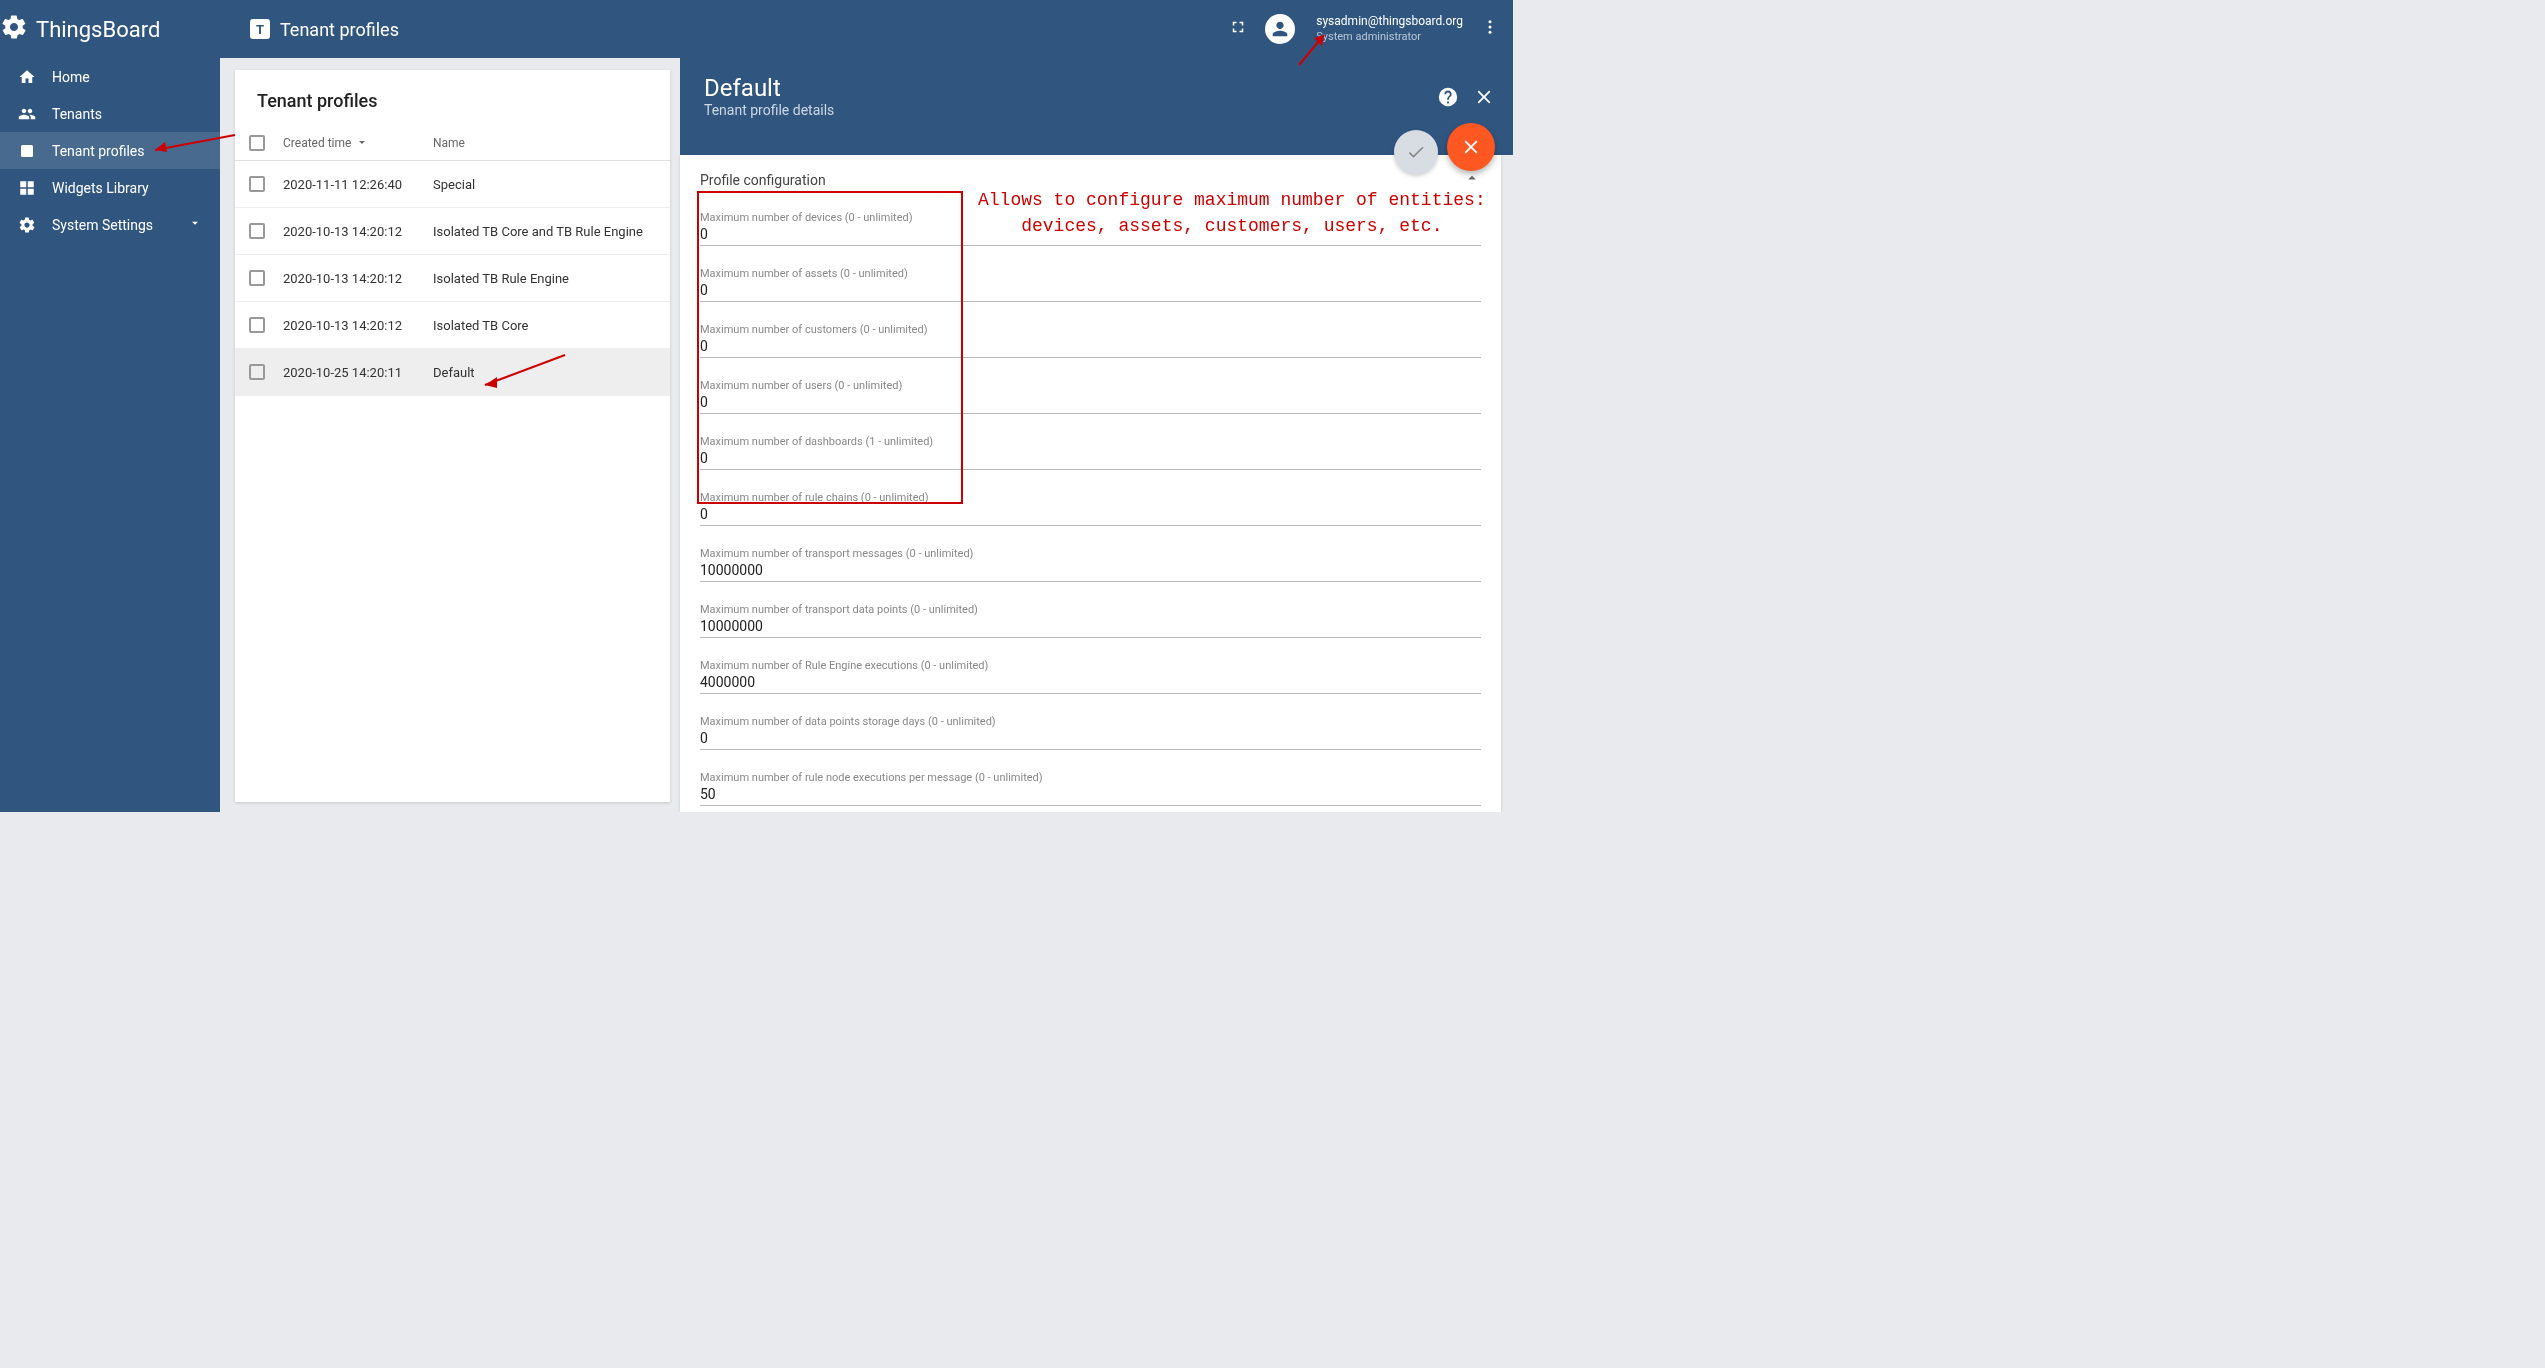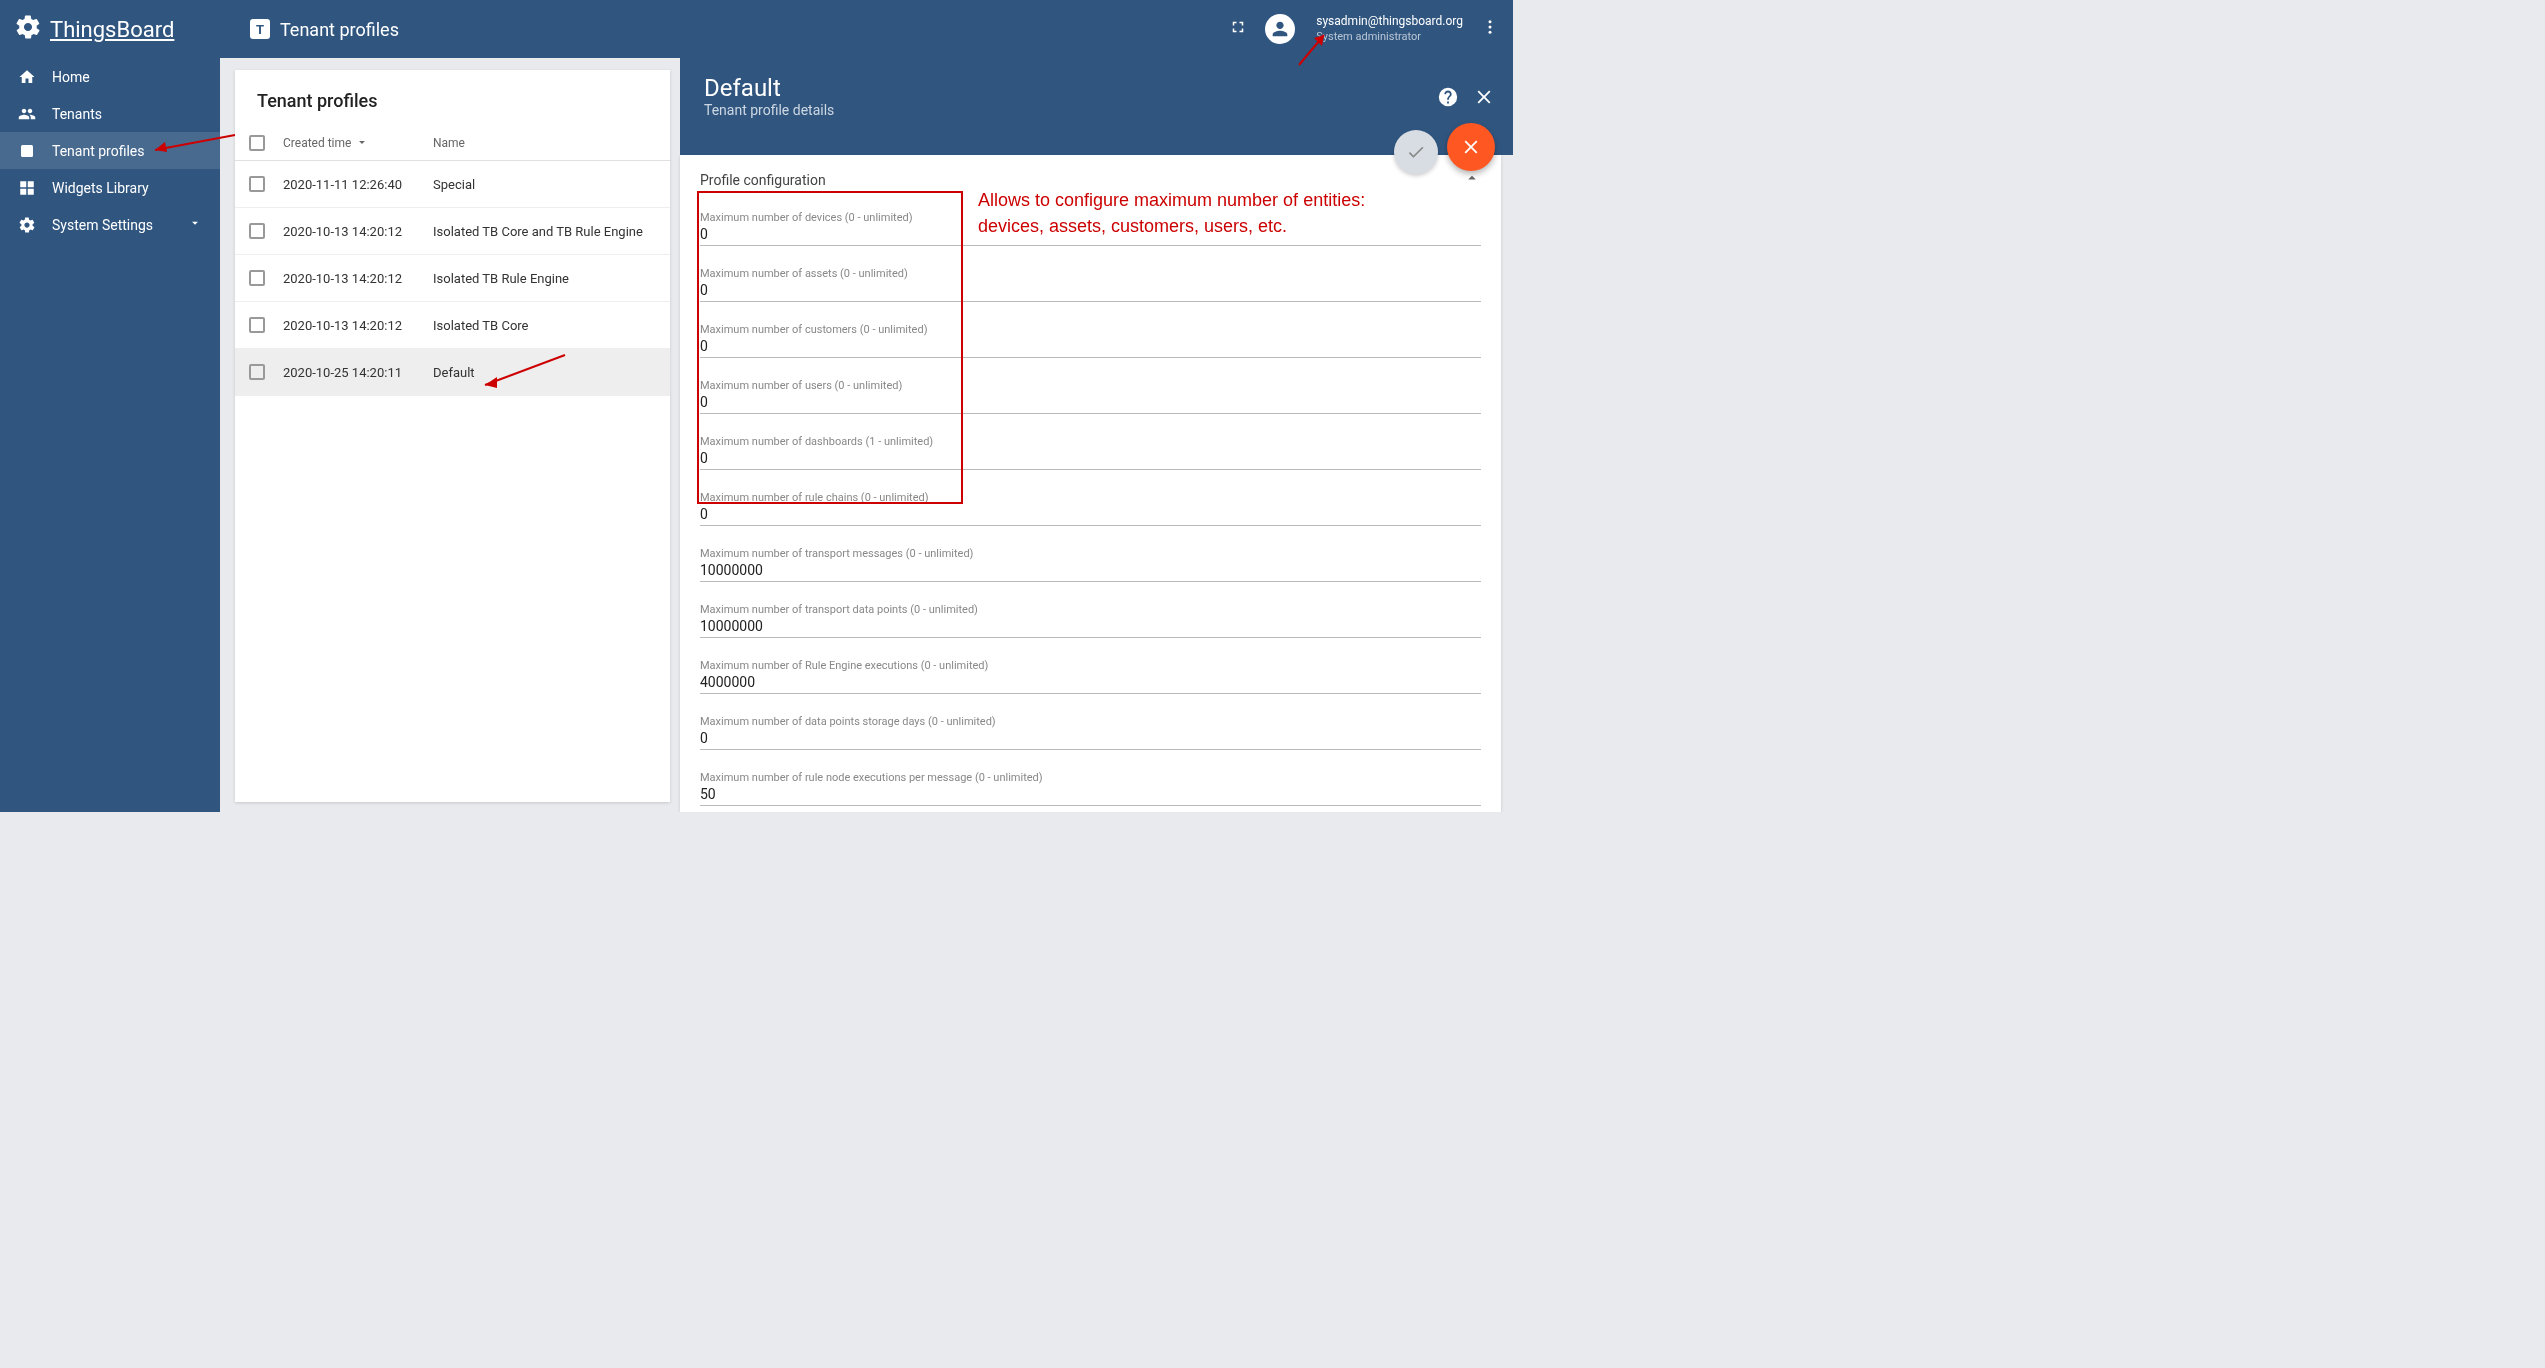--- a/index.html
+++ b/index.html
@@ -1,20 +1,20 @@
 <!DOCTYPE html>
 <html><head>
 <meta charset="utf-8">
 <style>
 * { margin: 0; padding: 0; box-sizing: border-box; }
 body { font-family: Roboto, Arial, sans-serif; background: #e8eaed; width: 1513px; height: 812px; overflow: hidden; position: relative; }
 
 
 .topbar { position: absolute; top: 0; left: 0; right: 0; height: 58px; background: #305680; display: flex; align-items: center; color: #fff; z-index: 5; }
-.logo-area { width: 220px; display: flex; align-items: center; padding-left: 14px; gap: 8px; text-decoration: underline; }
+.logo-area { width: 220px; display: flex; align-items: center; padding-left: 0; gap: 8px; }
 .logo-icon svg { width: 28px; height: 28px; fill: #fff; }
 .logo-text { font-size: 22px; font-weight: 400; }
 .page-title-area { display: flex; align-items: center; gap: 10px; padding-left: 30px; }
 .page-title-icon { width: 20px; height: 20px; background: #fff; border-radius: 3px; display: flex; align-items: center; justify-content: center; color: #305680; font-weight: 700; font-size: 13px; }
 .page-title { font-size: 18px; font-weight: 400; }
 .spacer { flex: 1; }
 .topbar-right { display: flex; align-items: center; gap: 18px; padding-right: 14px; }
 .fullscreen-icon svg { width: 18px; height: 18px; fill: #fff; }
 .user-area { display: flex; align-items: center; gap: 21px; cursor: pointer; }
 .user-avatar { width: 30px; height: 30px; border-radius: 50%; background: #fff; display: flex; align-items: center; justify-content: center; }
@@ -59,21 +59,21 @@
 .fab-close svg { width: 22px; height: 22px; fill: #fff; }
 .section-head { display: flex; align-items: center; font-size: 14px; color: #444; margin-bottom: 2px; }
 .section-chev { margin-left: auto; cursor: pointer; }
 .section-chev svg { width: 18px; height: 18px; fill: #666; }
 .field { margin-top: 21px; }
 .field-label { font-size: 11px; color: #888; }
 .field-value { font-size: 14px; color: #222; padding: 2px 0 3px; border-bottom: 1px solid #bbb; }
 
 
 .anno-box { position: absolute; border: 2px solid #c00; pointer-events: none; z-index: 20; }
-.anno-text { position: absolute; color: #c00; font-family: Liberation Sans, sans-serif; font-size: 18px; line-height: 1.45; z-index: 20; pointer-events:none; }
+.anno-text { position: absolute; color: #c00; font-family: Liberation Mono, monospace; font-size: 18px; line-height: 1.45; z-index: 20; pointer-events:none;text-align:center; }
 .anno-arrow { position: absolute; z-index: 20; pointer-events:none; }
 </style>
 </head>
 <body>
 
 <div class="topbar">
   <div class="logo-area">
     <span class="logo-icon"><svg viewBox="0 0 24 24">
           <path d="M19.4 13c0-.3.1-.7.1-1s0-.7-.1-1l2.1-1.6c.2-.1.2-.4.1-.6l-2-3.5c-.1-.2-.4-.3-.6-.2l-2.5 1c-.5-.4-1.1-.7-1.7-1l-.4-2.6c0-.2-.2-.4-.5-.4h-4c-.2 0-.4.2-.5.4l-.4 2.6c-.6.2-1.2.6-1.7 1l-2.5-1c-.2-.1-.5 0-.6.2l-2 3.5c-.1.2-.1.5.1.6L4.6 11c0 .3-.1.7-.1 1s0 .7.1 1l-2.1 1.6c-.2.1-.2.4-.1.6l2 3.5c.1.2.4.3.6.2l2.5-1c.5.4 1.1.7 1.7 1l.4 2.6c0 .2.2.4.5.4h4c.2 0 .4-.2.5-.4l.4-2.6c.6-.2 1.2-.6 1.7-1l2.5 1c.2.1.5 0 .6-.2l2-3.5c.1-.2.1-.5-.1-.6L19.4 13zM12 15.5c-1.9 0-3.5-1.6-3.5-3.5s1.6-3.5 3.5-3.5 3.5 1.6 3.5 3.5-1.6 3.5-3.5 3.5z"></path>
         </svg></span>

